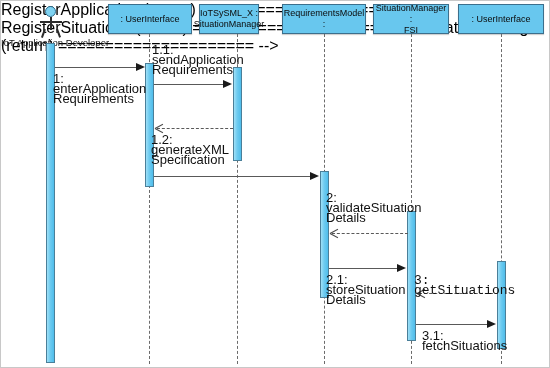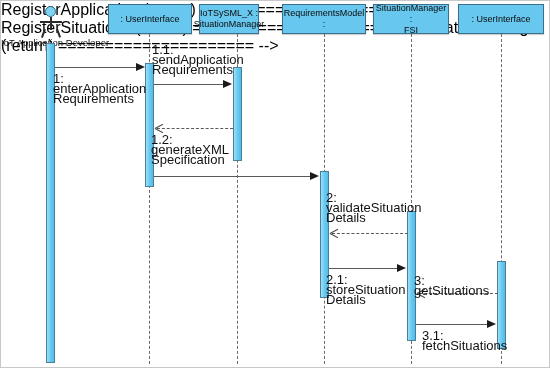--- a/index.html
+++ b/index.html
@@ -206,21 +206,21 @@
   
   <div class="msg-line" style="left:328px; top:267px; width:69px;"></div>
   <div class="arrow-solid-r" style="left:396px; top:262.5px;"></div>
   <div class="msg-label" style="left:325px; top:274px; width:80px;">2.1:
 storeSituation
 Details</div>
 
    SituationManager (return) ===================== --&gt;
   <div class="msg-line dashed" style="left:418px; top:292px; width:79px;"></div>
   <div class="arrow-open-l" style="left:416px; top:288px;"></div>
-  <div class="msg-label" style="left:413px; top:275px; width:80px;">3: getSituations</div>
+  <div class="msg-label" style="left:413px; top:275px; width:80px;font-family:Liberation Mono, monospace;">3: getSituations</div>
 
   
   <div class="msg-line" style="left:415px; top:323px; width:72px;"></div>
   <div class="arrow-solid-r" style="left:486px; top:318.5px;"></div>
   <div class="msg-label" style="left:421px; top:330px; width:86px;">3.1:
 fetchSituations</div>
 
 </div>
 
 </body></html>

